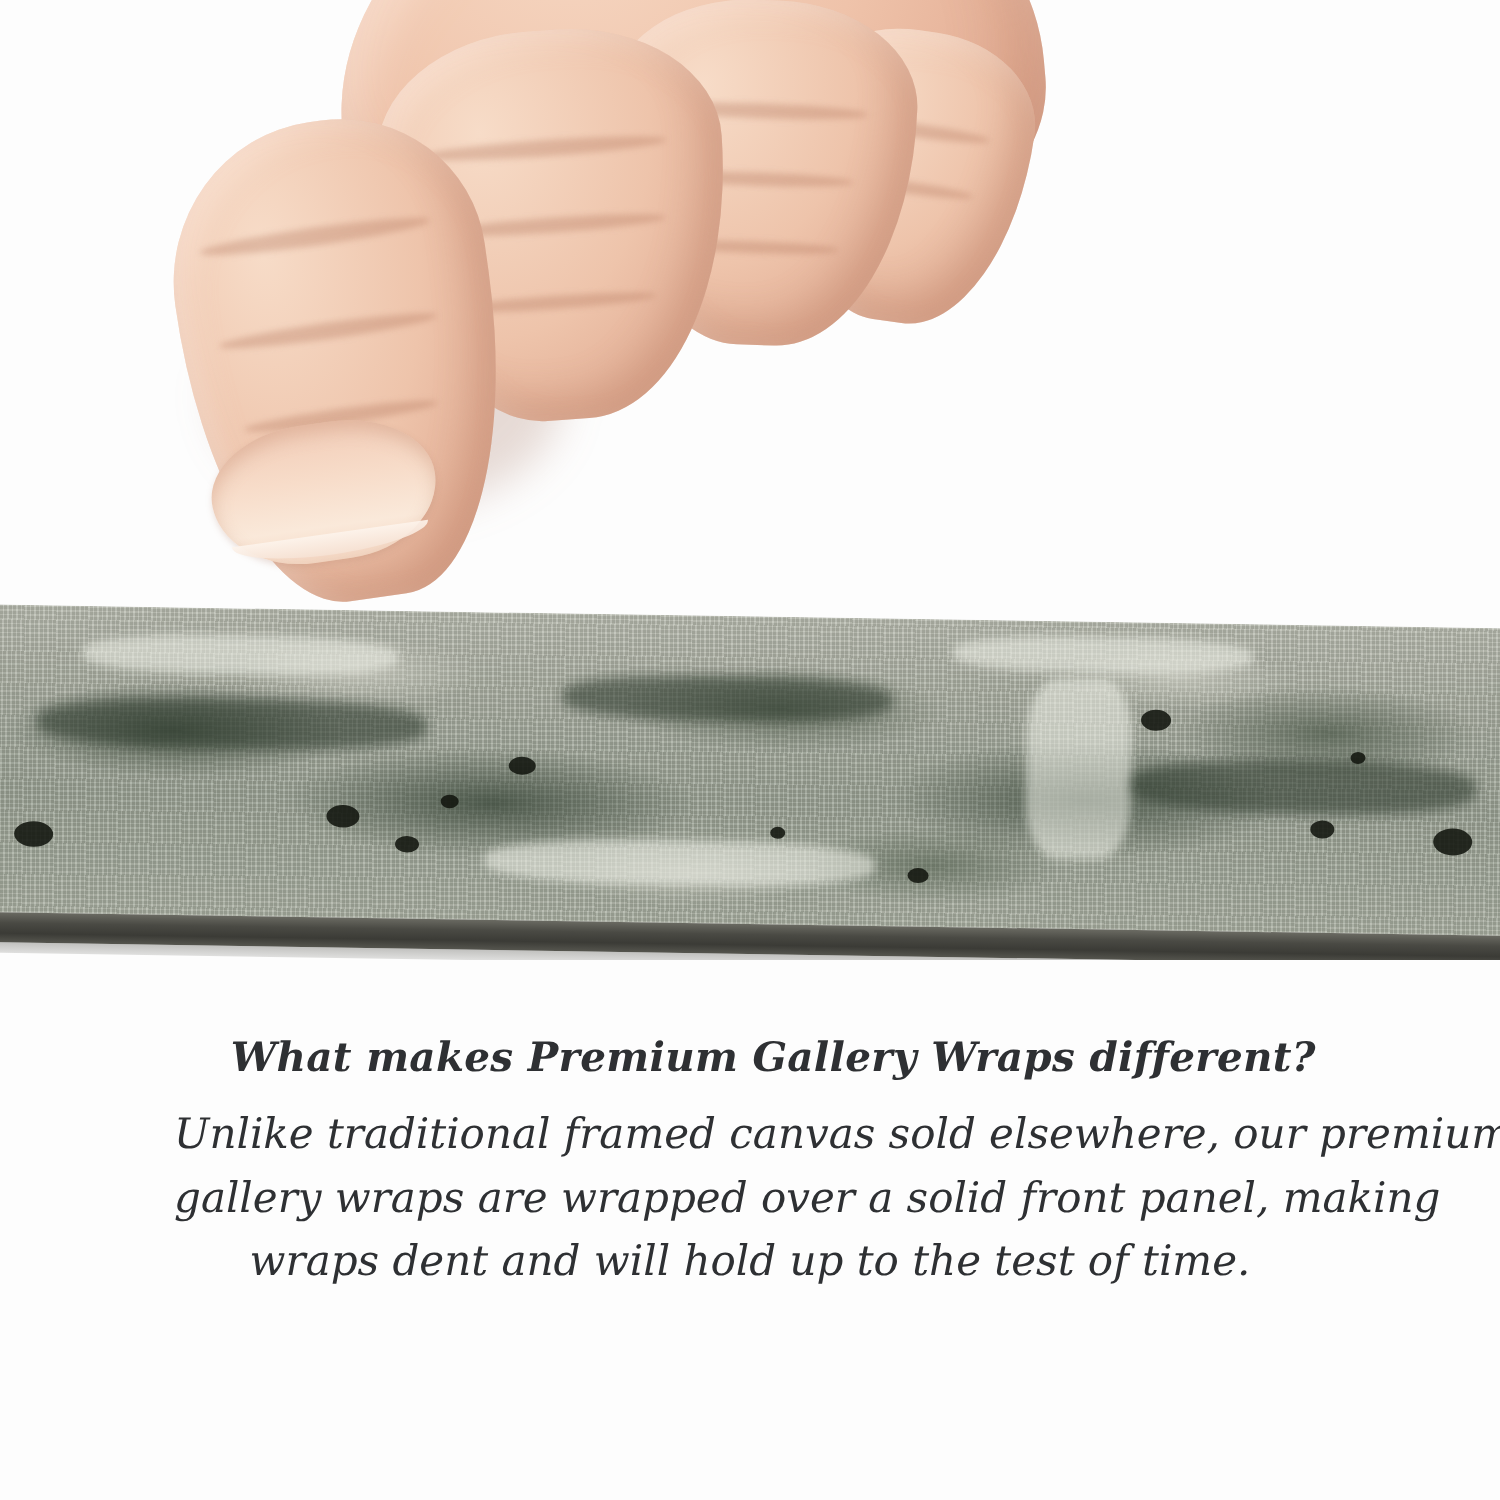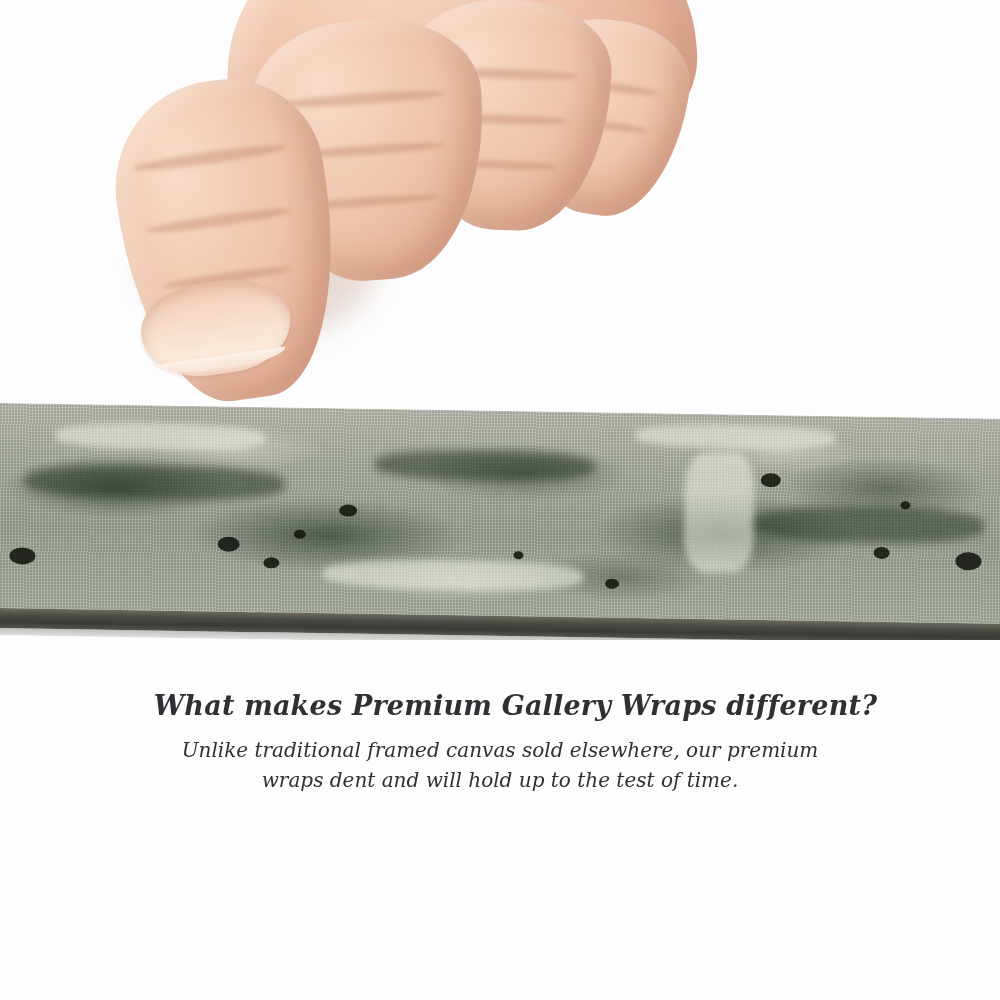--- a/index.html
+++ b/index.html
@@ -204,21 +204,21 @@
     font-style: italic;
   }
   .caption-title {
     font-size: 27px;
     font-weight: 700;
     letter-spacing: 0.2px;
     margin-bottom: 14px;
     padding-left: 31px;
   }
   .caption-body {
-    font-size: 20px;
+    font-size: 28px;
     line-height: 1.52;
     font-weight: 400;
     padding: 0 116px;
   }
   .caption-body .ln { display: block; white-space: nowrap; }
   .caption-last { margin-top: 6px; }
 </style>
 </head>
 <body>
 
@@ -277,17 +277,18 @@
       </div>
       <div class="wrap-edge"></div>
       <div class="wrap-shadow"></div>
     </div>
   </div>
 
   <div class="caption">
     <div class="caption-title">What makes Premium Gallery Wraps different?</div>
     <div class="caption-body">
       <span class="ln">Unlike traditional framed canvas sold elsewhere, our premium</span>
+      <span class="ln">gallery wraps are wrapped over a solid front panel, making</span>
       <span class="ln">wraps dent and will hold up to the test of time.</span>
     </div>
   </div>
 
 </div>
 
 </body></html>

